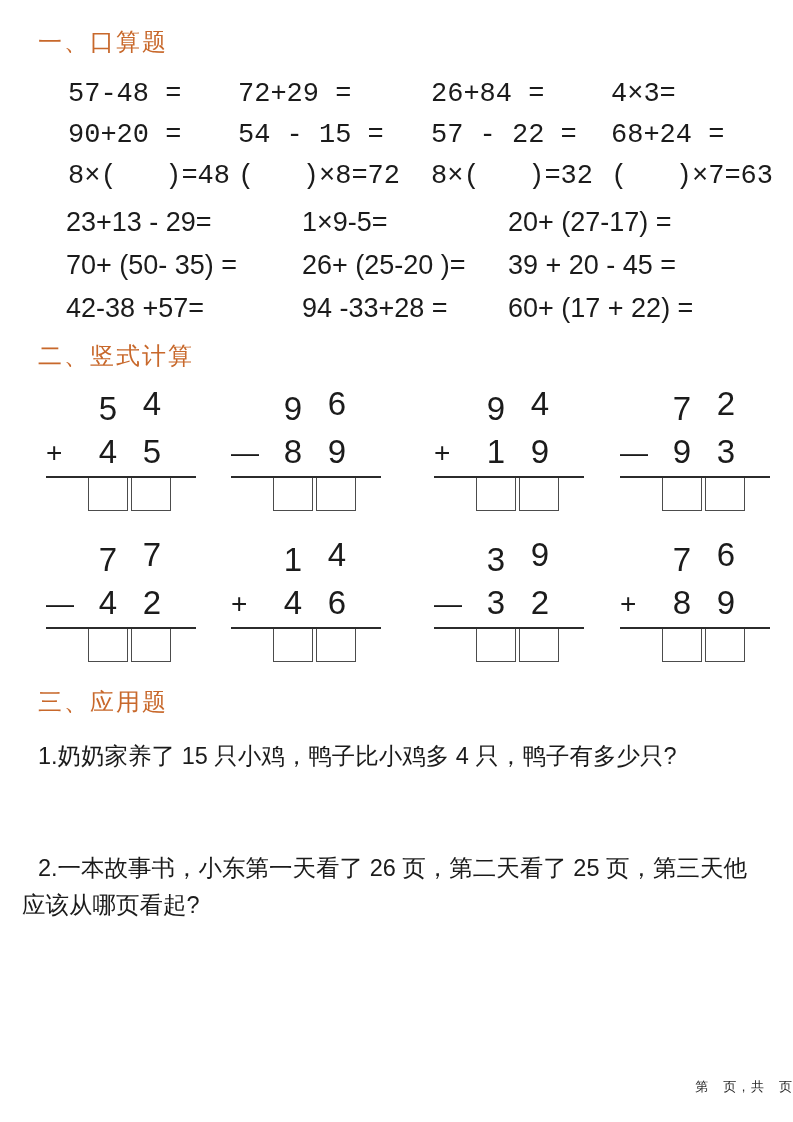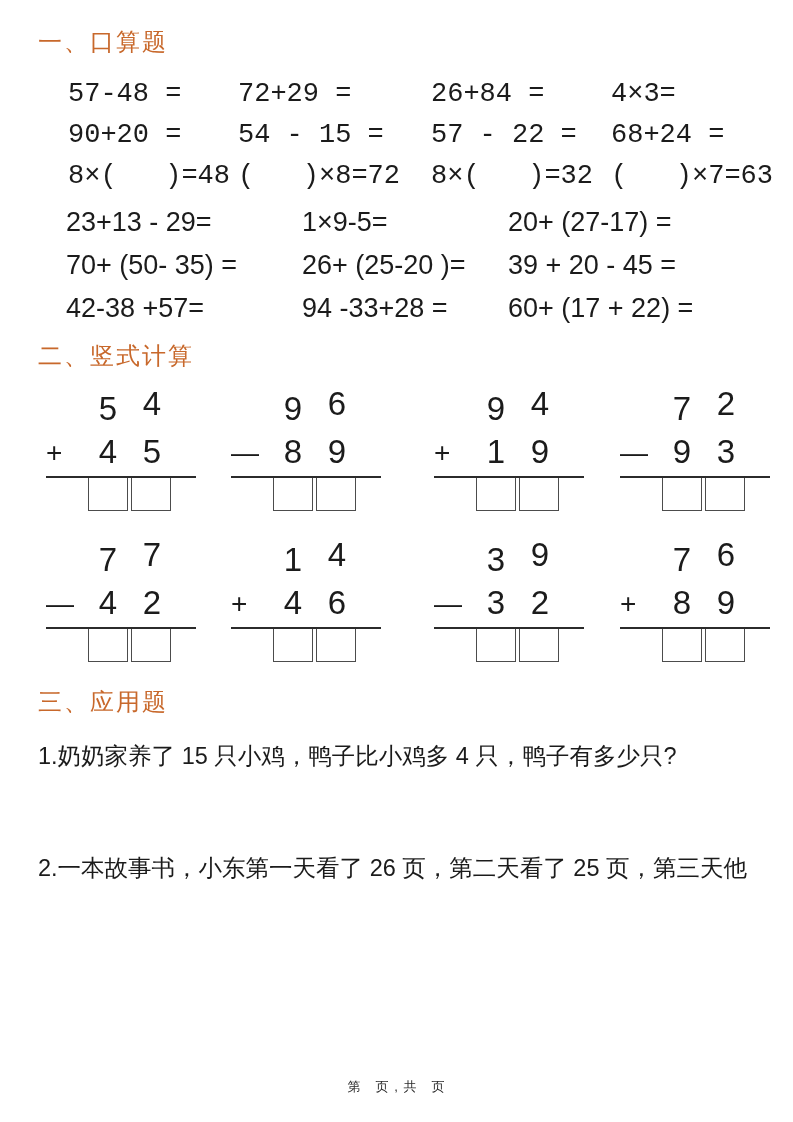--- a/index.html
+++ b/index.html
@@ -65,21 +65,21 @@
   .vc-box { width:40px; height:33px; border:1.6px solid #4c4c4c; border-top:none; background:#fff; }
 
   .wp { font-size:23.5px; line-height:36px; margin:0 30px 0 38px; }
   .wp1 { margin-top:20px; }
   .wp2 { margin-top:76px; }
   .wp2b { margin-left:22px; margin-top:1px; }
 
   .footer {
     position:absolute;
     bottom:26px; left:0; right:0;
-    text-align:center;
+    text-align:right;
     font-size:13px;
     letter-spacing:1px;
     color:#2b2b2b;
   }
 </style>
 </head>
 <body>
 
 <div>
 
@@ -261,16 +261,17 @@
       </div>
     </div>
 
   </div>
 
   <div class="sec sec-word">三、应用题</div>
 
   <p class="wp wp1">1.奶奶家养了 15 只小鸡，鸭子比小鸡多 4 只，鸭子有多少只?</p>
 
   <p class="wp wp2">2.一本故事书，小东第一天看了 26 页，第二天看了 25 页，第三天他</p>
+  <p class="wp wp2b">应该从哪页看起?</p>
 
   <div class="footer">第　页 , 共　页</div>
 
 </div>
 
 </body></html>

